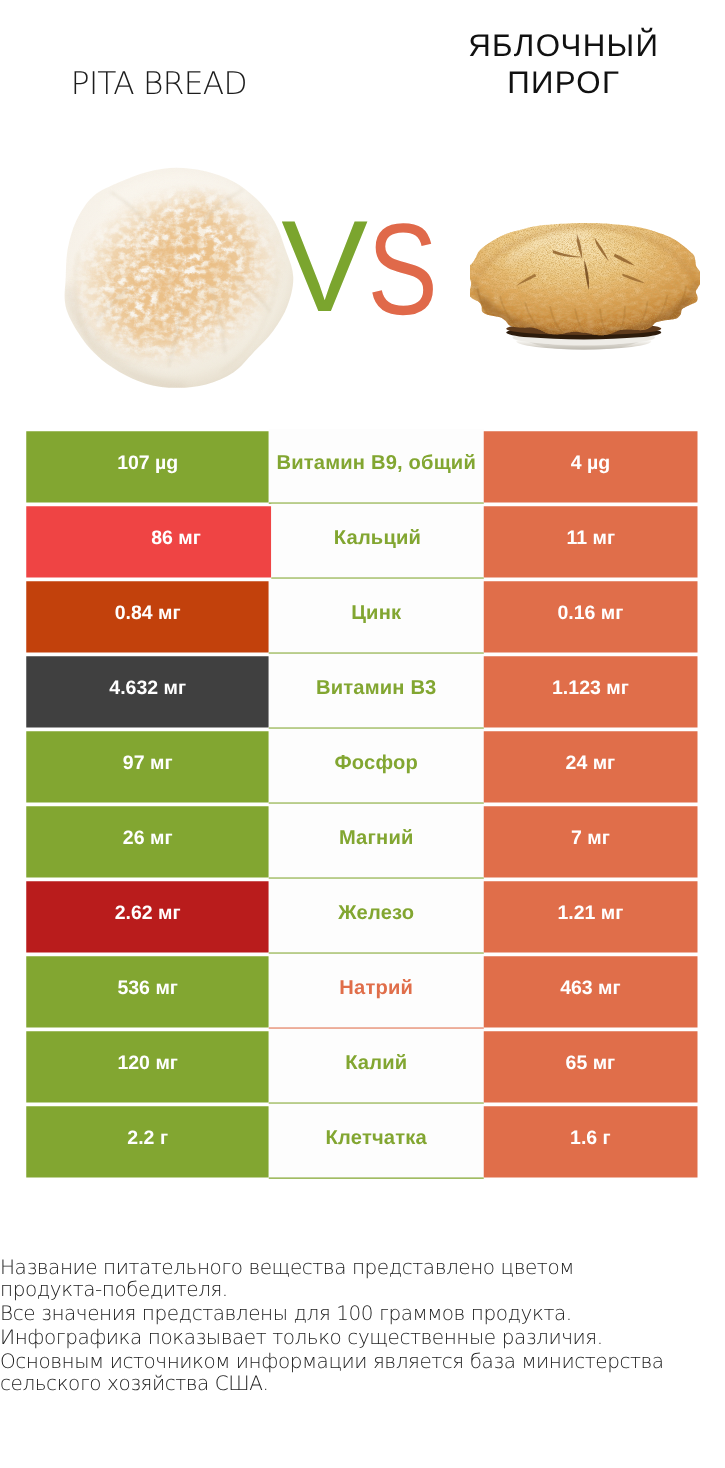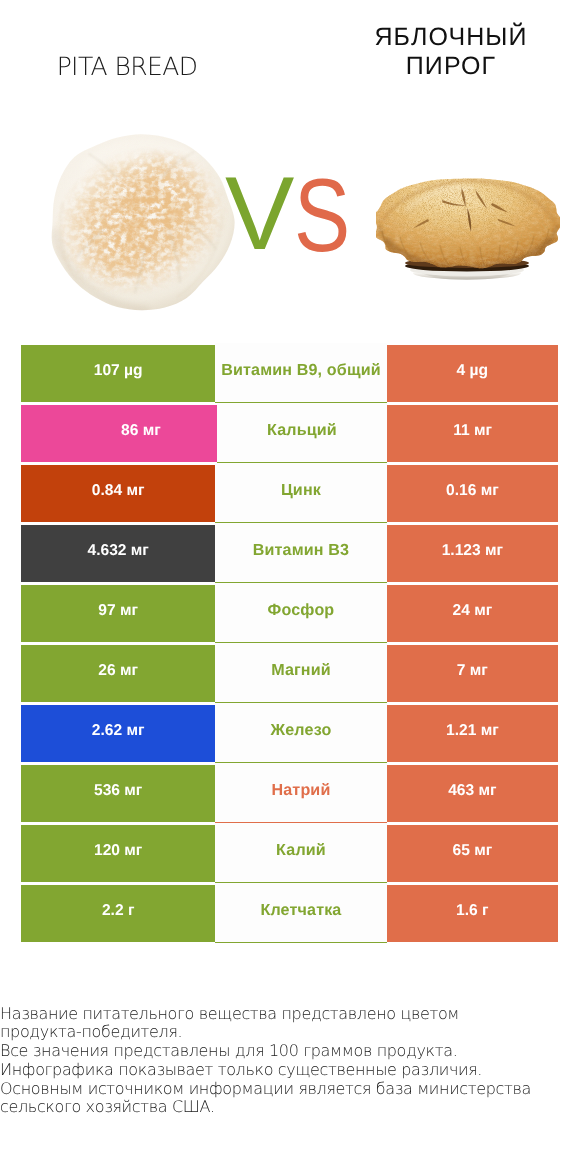--- a/index.html
+++ b/index.html
@@ -227,21 +227,21 @@
       <span class="s">S</span>
     </div>
 
   <div class="table" id="table">
       <div class="row">
         <div class="cell cL" style="background: rgb(130, 166, 49);">107 µg</div>
         <div class="cell cM" style="color: rgb(130, 166, 49); border-bottom: 1px solid rgb(130, 166, 49);">Витамин B9, общий</div>
         <div class="cell cR" style="background: rgb(224, 110, 74);">4 µg</div>
       </div>
       <div class="row">
-        <div class="cell cL" style="background: #ec4899; padding-left: 44px;">86 мг</div>
+        <div class="cell cL" style="background: #ef4444; padding-left: 44px;">86 мг</div>
         <div class="cell cM" style="color: rgb(130, 166, 49); border-bottom: 1px solid rgb(130, 166, 49);">Кальций</div>
         <div class="cell cR" style="background: rgb(224, 110, 74);">11 мг</div>
       </div>
       <div class="row">
         <div class="cell cL" style="background: #c2410c;">0.84 мг</div>
         <div class="cell cM" style="color: rgb(130, 166, 49); border-bottom: 1px solid rgb(130, 166, 49);">Цинк</div>
         <div class="cell cR" style="background: rgb(224, 110, 74);">0.16 мг</div>
       </div>
       <div class="row">
         <div class="cell cL" style="background: #404040;">4.632 мг</div>
@@ -252,21 +252,21 @@
         <div class="cell cL" style="background: rgb(130, 166, 49);">97 мг</div>
         <div class="cell cM" style="color: rgb(130, 166, 49); border-bottom: 1px solid rgb(130, 166, 49);">Фосфор</div>
         <div class="cell cR" style="background: rgb(224, 110, 74);">24 мг</div>
       </div>
       <div class="row">
         <div class="cell cL" style="background: rgb(130, 166, 49);">26 мг</div>
         <div class="cell cM" style="color: rgb(130, 166, 49); border-bottom: 1px solid rgb(130, 166, 49);">Магний</div>
         <div class="cell cR" style="background: rgb(224, 110, 74);">7 мг</div>
       </div>
       <div class="row">
-        <div class="cell cL" style="background: #1d4ed8;">2.62 мг</div>
+        <div class="cell cL" style="background: #b91c1c;">2.62 мг</div>
         <div class="cell cM" style="color: rgb(130, 166, 49); border-bottom: 1px solid rgb(130, 166, 49);">Железо</div>
         <div class="cell cR" style="background: rgb(224, 110, 74);">1.21 мг</div>
       </div>
       <div class="row">
         <div class="cell cL" style="background: rgb(130, 166, 49);">536 мг</div>
         <div class="cell cM" style="color: rgb(224, 110, 74); border-bottom: 1px solid rgb(224, 110, 74);">Натрий</div>
         <div class="cell cR" style="background: rgb(224, 110, 74);">463 мг</div>
       </div>
       <div class="row">
         <div class="cell cL" style="background: rgb(130, 166, 49);">120 мг</div>

